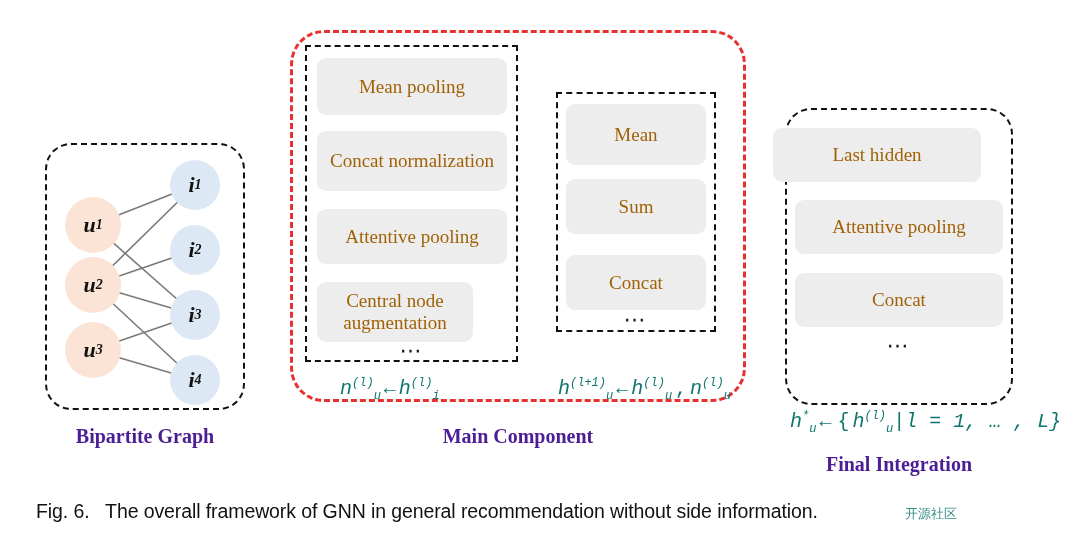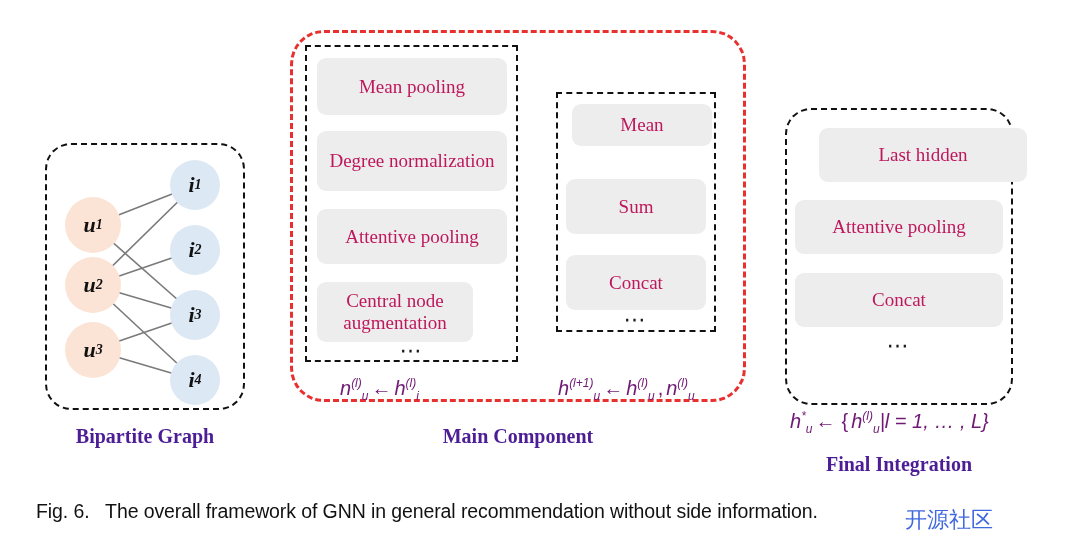--- a/index.html
+++ b/index.html
@@ -13,21 +13,21 @@
   #stage{position:absolute;left:0;top:0;width:1080px;height:551px;}
 
   
   .method-box{
     background:#ededed;
     border-radius:9px;
     display:flex;
     align-items:center;
     justify-content:center;
     text-align:center;
-    color:#be185d;
+    color:#a16207;
     font-family:"Liberation Serif", serif;
     font-size:19px;
     line-height:1.15;
     position:absolute;
     box-sizing:border-box;
     padding:2px 6px;
   }
   .ellipsis{
     position:absolute;
     font-size:22px;
@@ -83,24 +83,24 @@
     font-weight:bold;
     font-size:20px;
     color:#4c1d95;
     text-align:center;
     white-space:nowrap;
   }
 
   
   .formula{
     position:absolute;
-    font-family:Liberation Sans, sans-serif;
+    font-family:Liberation Mono, monospace;
     font-style:italic;
     font-size:20px;
-    color:#701a75;
+    color:#0f766e;
     white-space:nowrap;
   }
   .formula sub{font-size:12px;font-style:italic;}
   .formula sup{font-size:12px;font-style:italic;}
   .op{font-style:normal;padding:0 3px;}
 
   
   #figure-caption{
     position:absolute;
     left:36px;top:500px;
@@ -108,22 +108,22 @@
     font-size:19.5px;
     color:#111;
     white-space:nowrap;
     letter-spacing:-0.1px;
   }
   #caption-prefix{font-weight:normal;text-align:center;}
   #watermark{
     position:absolute;
     left:905px;top:505px;
     font-family:Liberation Mono, monospace;
-    font-size:22px;
-    color:#1d4ed8;
+    font-size:13px;
+    color:#0f766e;
     white-space:nowrap;
     opacity:.85;
   }
 </style>
 </head>
 <body>
 
 <div id="stage">
 
   <div class="dash-round" style="left:45px;top:143px;width:200px;height:267px;"></div>
@@ -176,54 +176,54 @@
 
   <div class="section-label" style="left:45px;top:425px;width:200px;">Bipartite Graph</div>
 
   <div class="dash-red" style="left:290px;top:30px;width:456px;height:372px;"></div>
 
   <div class="dash-rect" style="left:305px;top:45px;width:213px;height:317px;"></div>
 
   <div class="method-box" style="left:317px;top:58px;width:190px;height:57px;">Mean pooling</div>
 
   <div class="method-box" style="left:317px;top:131px;width:190px;height:60px;">
-    <span>Degree normalization</span>
+    <span>Concat normalization</span>
   </div>
 
   <div class="method-box" style="left:317px;top:209px;width:190px;height:55px;">Attentive  pooling</div>
 
   <div class="method-box" style="left:317px;top:282px;width:156px;height:60px;">
     <span>Central node augmentation</span>
   </div>
 
   <div class="ellipsis" style="left:317px;top:338px;width:190px;">⋯</div>
 
   <div class="formula" style="left:340px;top:376px;">
     <span>n</span><sup>(l)</sup><sub>u</sub><span class="op">←</span><span>h</span><sup>(l)</sup><sub>i</sub>
   </div>
 
   <div class="dash-rect" style="left:556px;top:92px;width:160px;height:240px;"></div>
 
-  <div class="method-box" style="left:566px;top:104px;width:140px;height:42px;margin-left:6px;">Mean</div>
+  <div class="method-box" style="left:566px;top:104px;width:140px;height:61px;">Mean</div>
 
   <div class="method-box" style="left:566px;top:179px;width:140px;height:55px;">Sum</div>
 
   <div class="method-box" style="left:566px;top:255px;width:140px;height:55px;">Concat</div>
 
   <div class="ellipsis" style="left:566px;top:307px;width:140px;">⋯</div>
 
   <div class="formula" style="left:558px;top:376px;">
     <span>h</span><sup>(l+1)</sup><sub>u</sub><span class="op">←</span><span>h</span><sup>(l)</sup><sub>u</sub><span class="op">,</span><span>n</span><sup>(l)</sup><sub>u</sub>
   </div>
 
   <div class="section-label" style="left:290px;top:425px;width:456px;">Main Component</div>
 
   <div class="dash-round" style="left:785px;top:108px;width:228px;height:297px;"></div>
 
-  <div class="method-box" style="left:819px;top:128px;width:208px;height:54px;text-align:center;">Last hidden</div>
+  <div class="method-box" style="left:773px;top:128px;width:208px;height:54px;text-align:center;">Last hidden</div>
 
   <div class="method-box" style="left:795px;top:200px;width:208px;height:54px;">Attentive  pooling</div>
 
   <div class="method-box" style="left:795px;top:273px;width:208px;height:54px;">Concat</div>
 
   <div class="ellipsis" style="left:795px;top:333px;width:208px;">⋯</div>
 
   <div class="formula" style="left:790px;top:378px;margin-top:31px;">
     <span>h</span><sup>*</sup><sub>u</sub><span class="op">←</span><span class="op">{</span><span>h</span><sup>(l)</sup><sub>u</sub><span>|l = 1, … , L}</span>
   </div>

